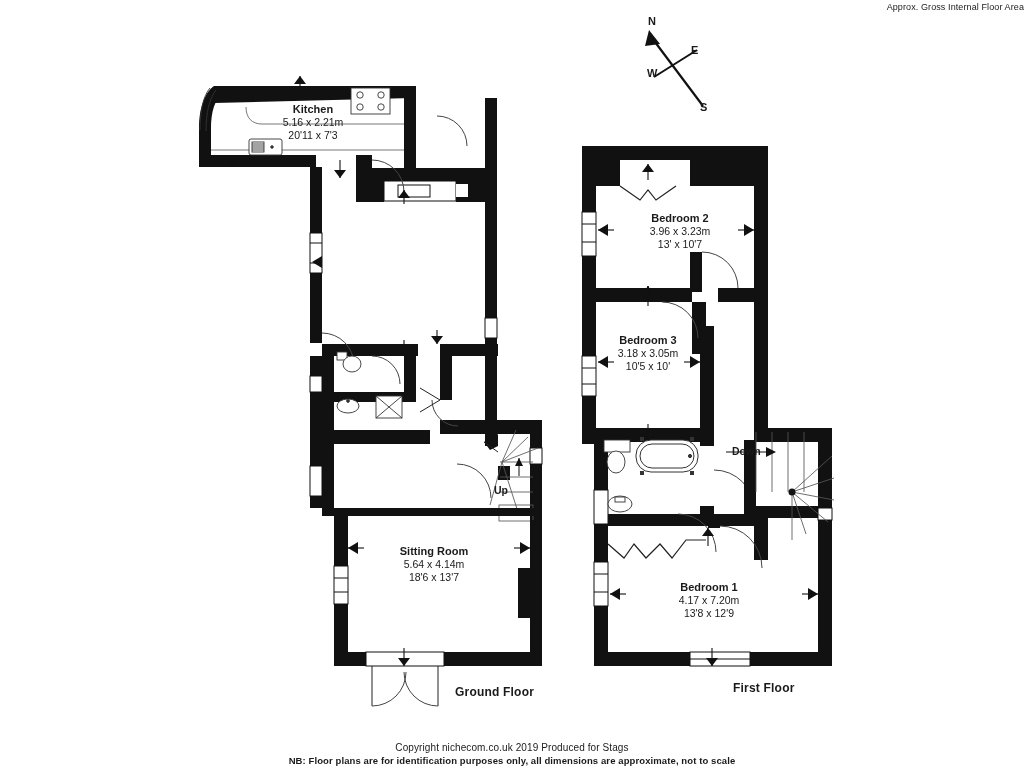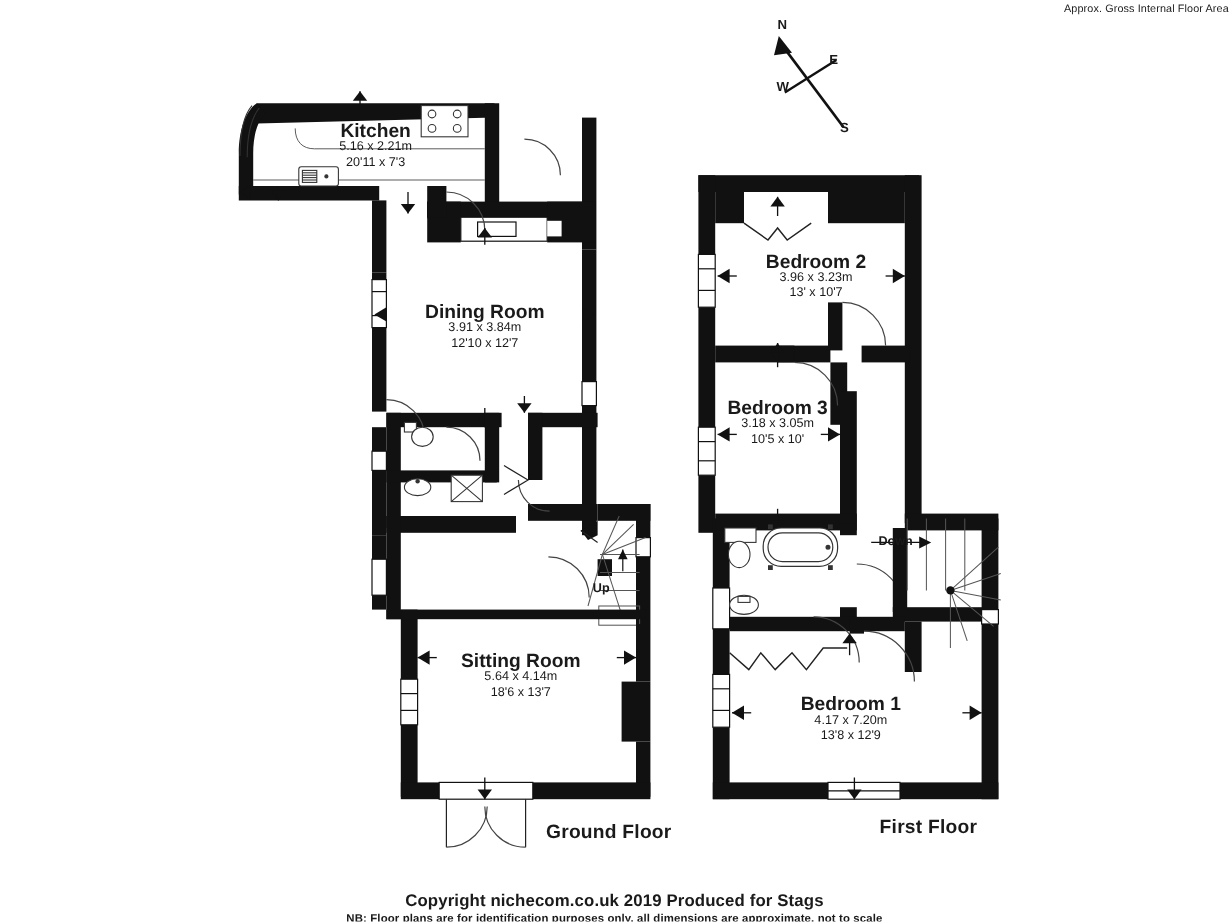--- a/index.html
+++ b/index.html
@@ -35,33 +35,33 @@
   .hdr-l2 {
     font-size: 9px;
     letter-spacing: 0.1px;
   }
   .plan-svg {
     position: absolute;
     left: 0; top: 0;
   }
   .floor-label {
     position: absolute;
-    font-size: 16px;
+    font-size: 12px;
     font-weight: bold;
     letter-spacing: 0.2px;
     white-space: nowrap;
   }
   .room {
     position: absolute;
     text-align: center;
     white-space: nowrap;
     line-height: 13px;
   }
   .room .rname {
-    font-size: 16px;
+    font-size: 11px;
     font-weight: bold;
     display: block;
   }
   .room .rdim {
     font-size: 10.5px;
     display: block;
   }
   .stair-word {
     position: absolute;
     font-size: 10.5px;
@@ -73,22 +73,22 @@
     font-size: 11px;
     font-weight: bold;
   }
   .footer {
     position: absolute;
     left: 0;
     width: 1024px;
     text-align: center;
   }
   .foot-l1 {
-    font-size: 14px;
-    font-weight: bold;
+    font-size: 10px;
+    font-weight: normal;
     letter-spacing: 0.1px;
   }
   .foot-l2 {
     font-size: 9.5px;
     font-weight: bold;
     letter-spacing: 0.1px;
     margin-top: 2px;
   }
 </style>
 </head>
@@ -485,25 +485,20 @@
       <line x1="712" y1="666" x2="712" y2="648"></line>
     </g>
   </svg>
 
   <div class="room" style="left:253px; top:103px; width:120px;">
     <span class="rname">Kitchen</span>
     <span class="rdim">5.16 x 2.21m</span>
     <span class="rdim">20'11 x 7'3</span>
   </div>
 
-  <div class="room" style="left:342px; top:254px; width:124px;">
-    <span class="rname">Dining Room</span>
-    <span class="rdim">3.91 x 3.84m</span>
-    <span class="rdim">12'10 x 12'7</span>
-  </div>
 
   <div class="room" style="left:372px; top:545px; width:124px;">
     <span class="rname">Sitting Room</span>
     <span class="rdim">5.64 x 4.14m</span>
     <span class="rdim">18'6 x 13'7</span>
   </div>
 
   <div class="stair-word" style="left:494px; top:484px;">Up</div>
 
   <div class="floor-label" style="left:455px; top:685px;">Ground Floor</div>

